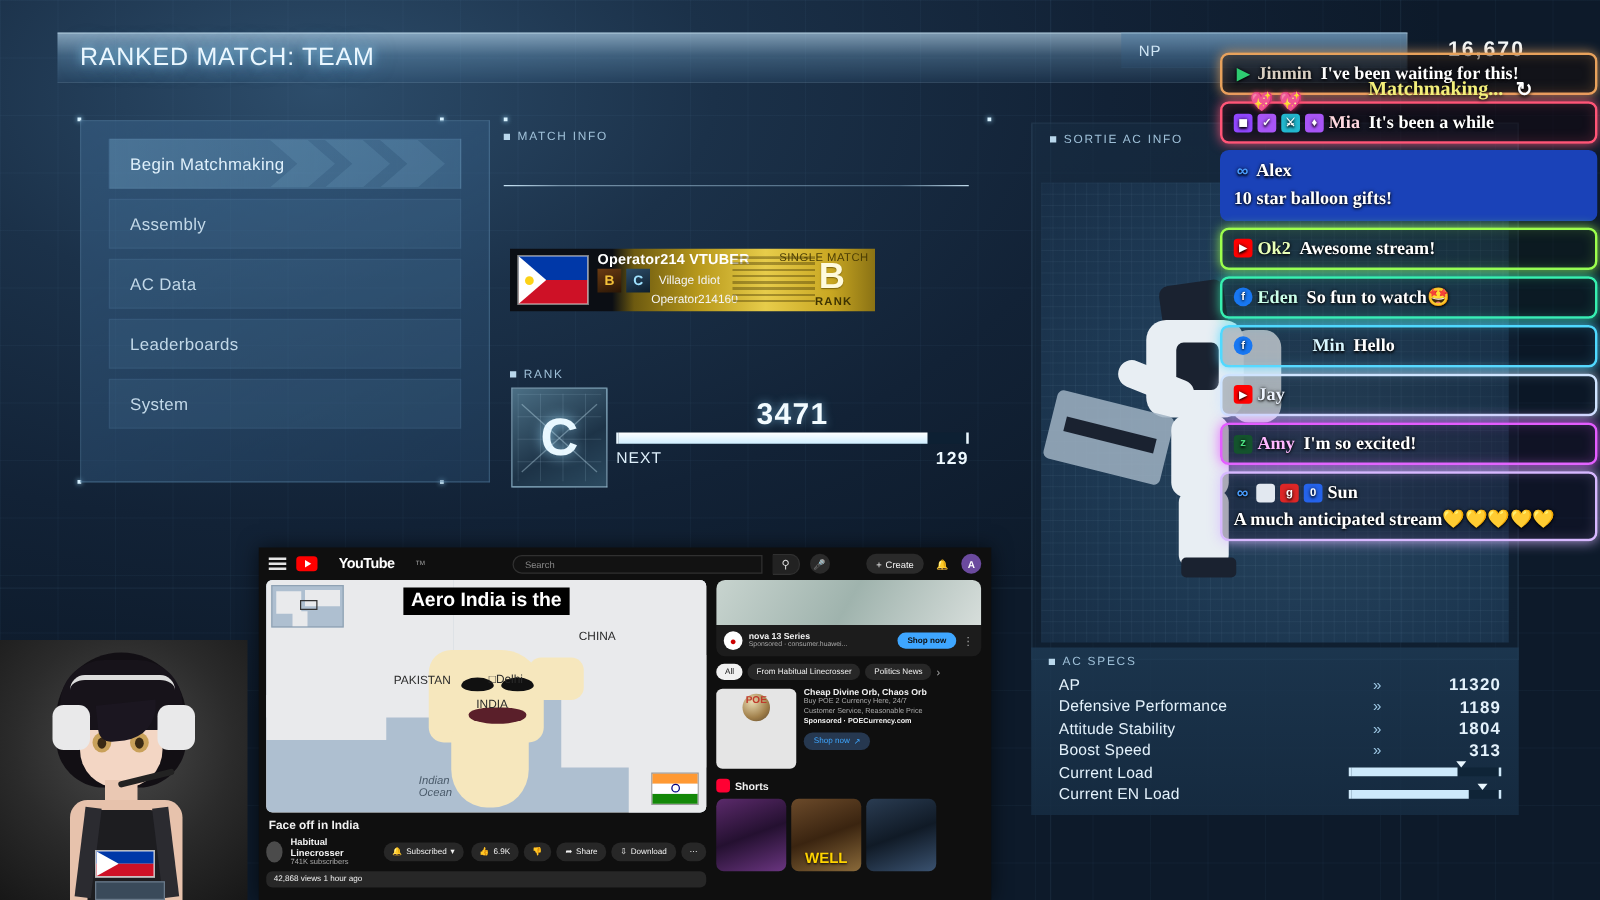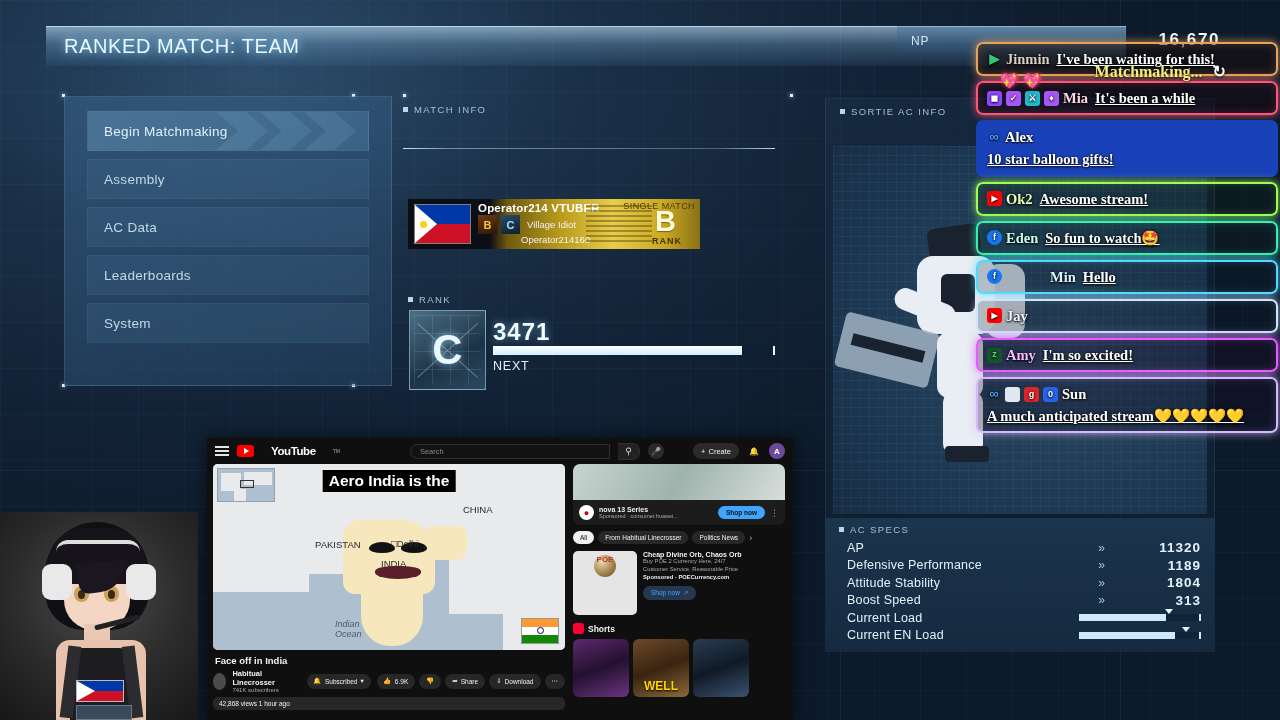--- a/index.html
+++ b/index.html
@@ -126,21 +126,21 @@
   }
   #rank-icon .glyph{ color:#e9f8ff; font-size:42px; font-weight:700; text-shadow:0 0 10px rgba(160,225,255,.8); }
   #rank-icon .grid{position:absolute;inset:4px;
     background-image:linear-gradient(rgba(200,235,255,.12) 1px,transparent 1px),
                      linear-gradient(90deg,rgba(200,235,255,.12) 1px,transparent 1px);
     background-size:18px 18px;}
   #rank-icon .x1,#rank-icon .x2{position:absolute;width:108%;height:1px;background:rgba(210,240,255,.35);}
   #rank-icon .x1{transform:rotate(42deg);} #rank-icon .x2{transform:rotate(-42deg);}
   #rank-bar-wrap{ position:absolute; left:493px; top:346px; width:282px; }
   #rank-points{
-    position:absolute; left:493px; top:318px; width:282px; text-align:left;
+    position:absolute; left:493px; top:318px; width:282px; text-align:center;
     color:#f2fbff; font-size:24px; font-weight:700; letter-spacing:1px;
     text-shadow:0 0 8px rgba(140,215,255,.6);
   }
   #rank-bar{
     position:relative; height:9px; background:#0d2033;
     border-left:2px solid #eaf8ff; border-right:2px solid #eaf8ff;
   }
   #rank-bar .fill{ position:absolute; left:0; top:0; bottom:0; width:89%;
     background:linear-gradient(180deg,#ffffff,#cfeeff); }
   #rank-next{ position:absolute; left:493px; top:359px; color:#dff0fb; font-size:12.5px; letter-spacing:.8px;}
@@ -203,21 +203,21 @@
   #chat{ position:absolute; left:976px; top:42px; width:302px; }
   .chat-msg{
     position:relative; margin-bottom:5px; padding:6px 9px;
     border-radius:7px; font-family:"Liberation Serif", serif;
     font-size:14.5px; font-weight:700; line-height:1.25;
     color:#ffffff;
     text-shadow:0 1px 2px rgba(0,0,0,.9), 0 0 3px rgba(0,0,0,.8);
     display:flex; flex-wrap:wrap; align-items:center; gap:4px;
   }
   .chat-msg .uname{ margin-right:3px; }
-  .chat-msg .body{ flex:1 1 auto; min-width:0;text-decoration:underline; }
+  .chat-msg .body{ flex:1 1 auto; min-width:0; }
   .badge{
     width:15px;height:15px;border-radius:3px;display:inline-flex;
     align-items:center;justify-content:center;font-size:9px;color:#fff;
     flex:0 0 auto; font-family:"Liberation Sans",sans-serif; font-weight:700;
   }
   .badge.yt{ background:#ff0000; border-radius:3px; font-size:8px;}
   .badge.tw{ background:#9146ff; }
   .badge.fb{ background:#1877f2; border-radius:50%; }
   .badge.pu{ background:#a855f7; }
   .badge.bl{ background:#2563eb; }
@@ -478,20 +478,21 @@
       <div class="x2"></div>
     <span class="glyph">C</span>
   </div>
   <div id="rank-points">3471</div>
   <div id="rank-bar-wrap">
     <div id="rank-bar">
         <div class="fill"></div>
       </div>
   </div>
   <div id="rank-next">NEXT</div>
+  <div id="rank-nextval">129</div>
 
   <div id="np-panel">
     <span class="lbl">NP</span>
   </div>
   <div id="np-value">16,670</div>
 
   <div id="sortie-panel"></div>
   <div id="sortie-label" class="sec-label">
     <span class="sq"></span>
     <span>SORTIE AC INFO</span>

